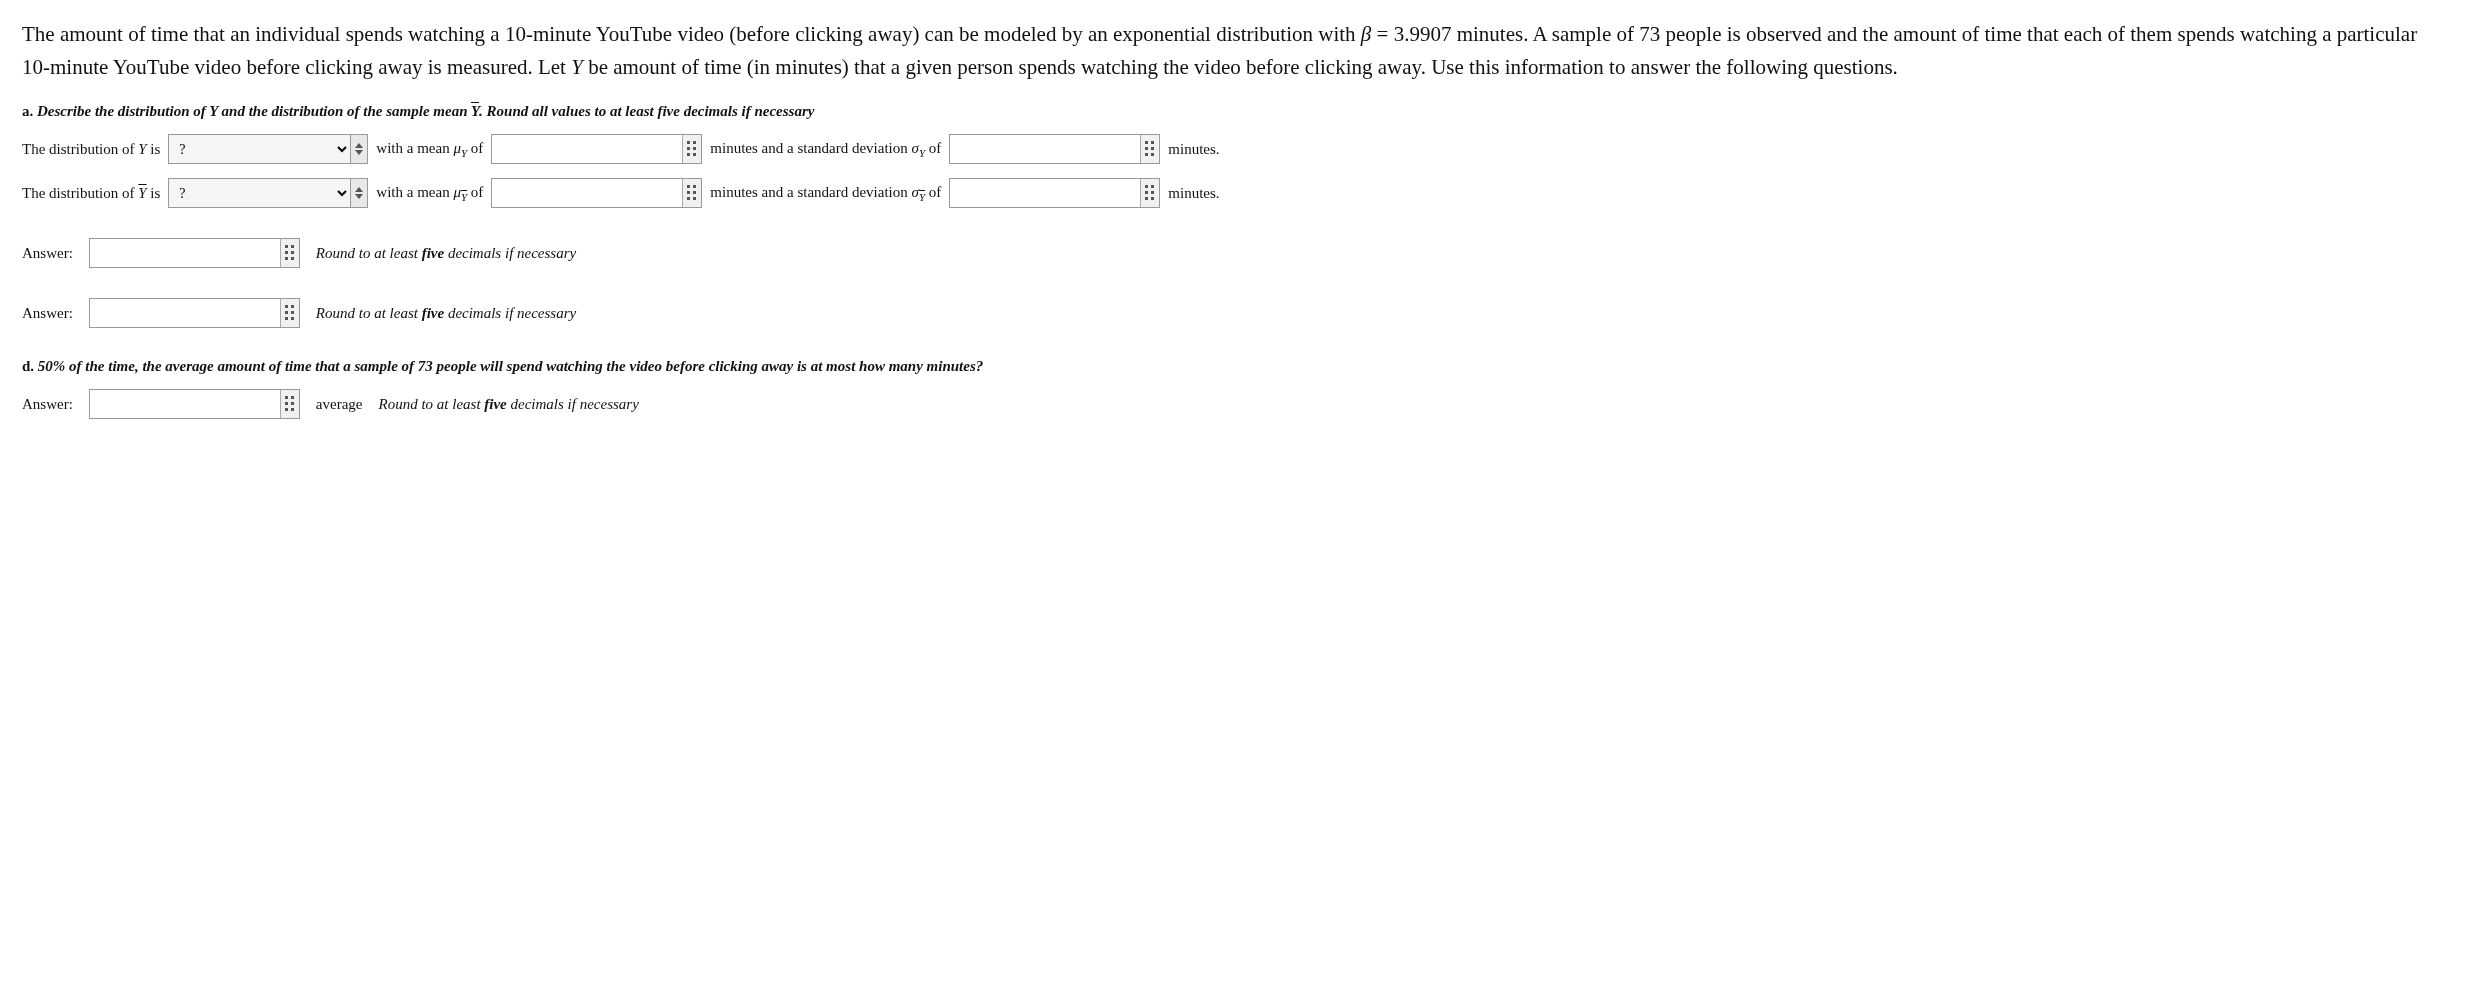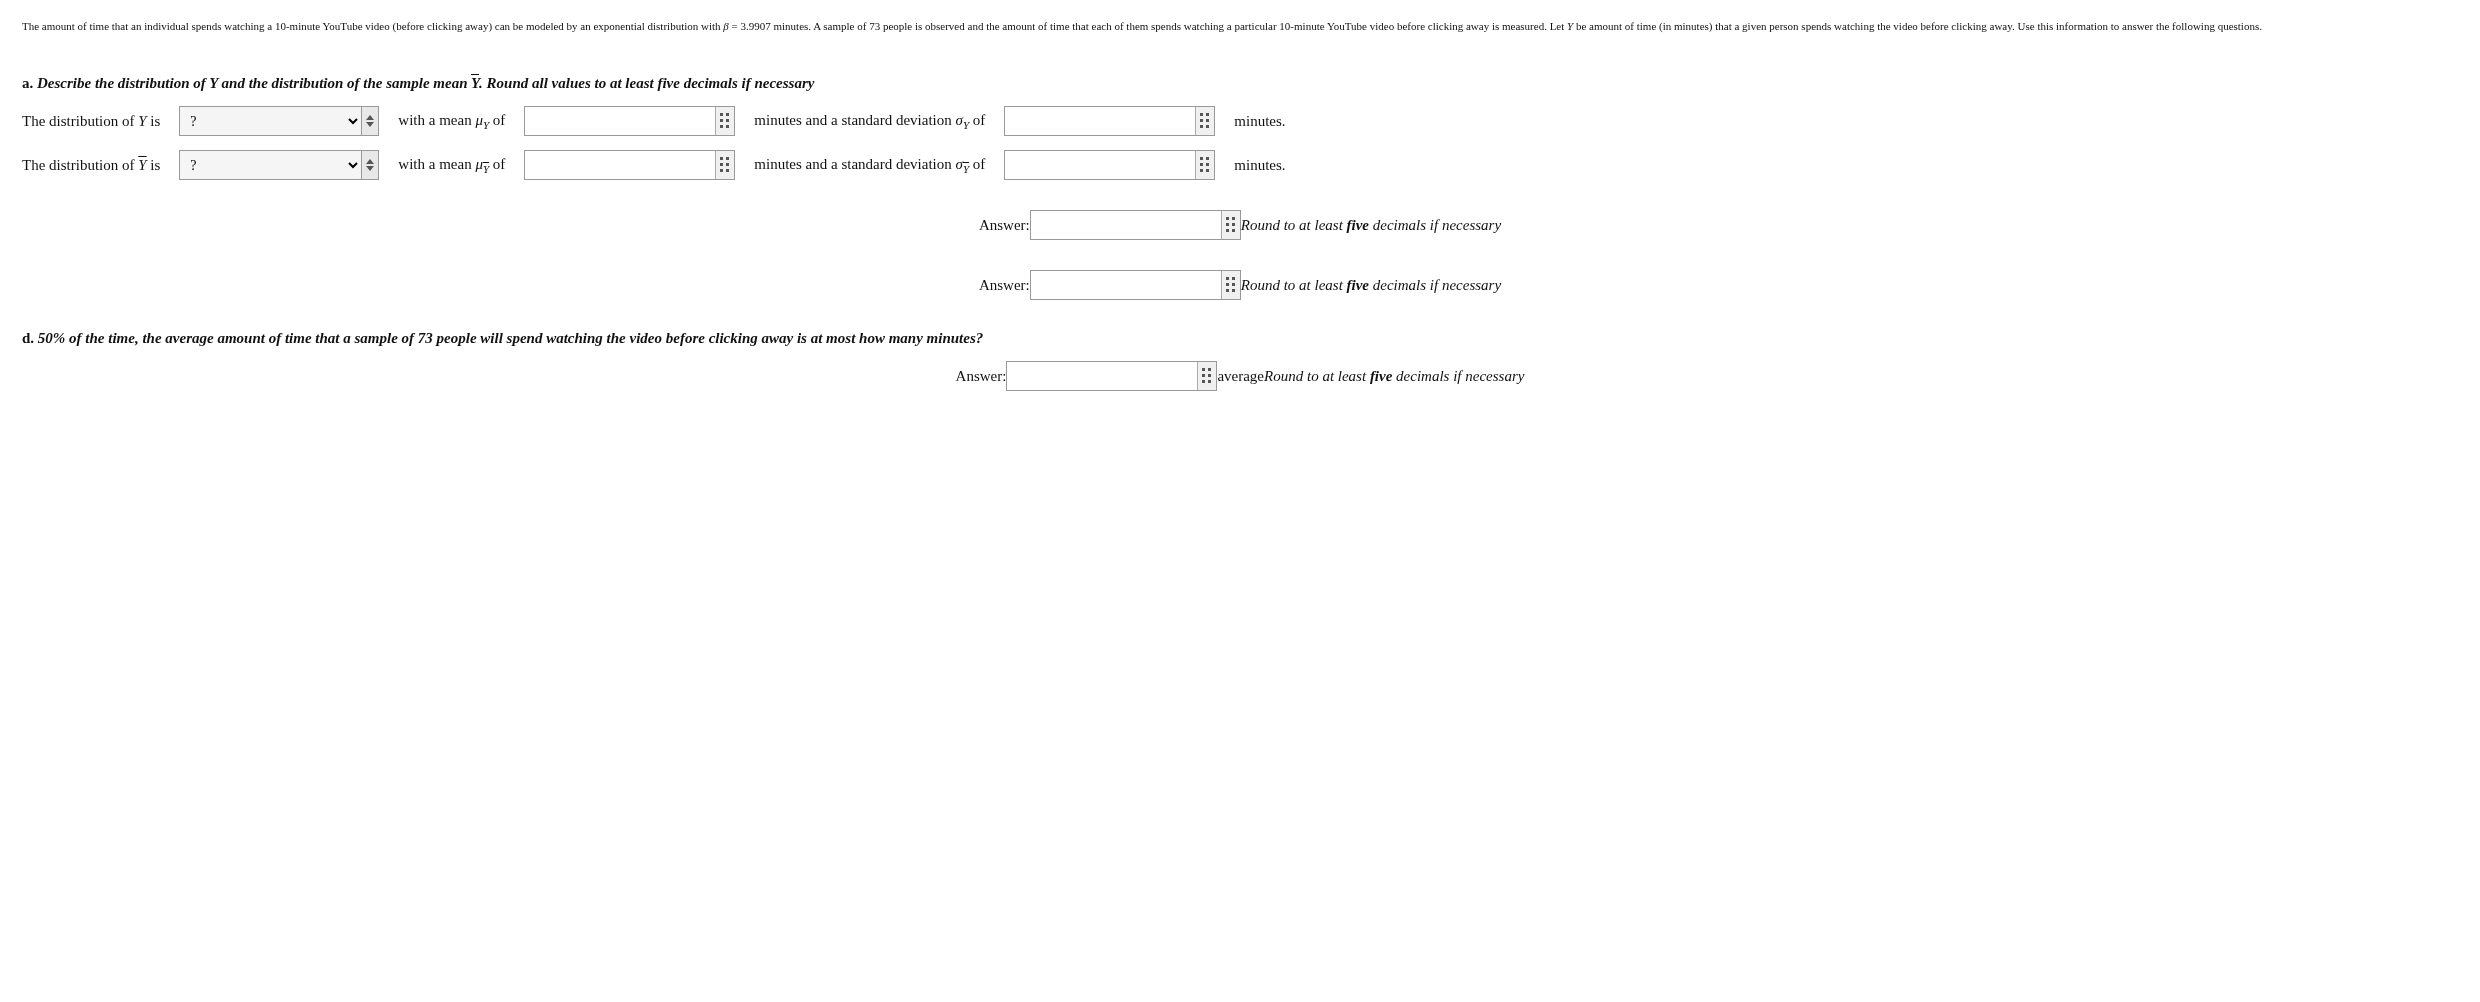--- a/index.html
+++ b/index.html
@@ -12,23 +12,23 @@
       font-family: Georgia, 'Times New Roman', serif;
       font-size: 15px;
       background: #ffffff;
       color: #111111;
       padding: 18px 22px;
       width: 2480px;
       min-height: 1002px;
     }
 
     .intro-text {
-      font-size: 11px;
+      font-size: 21px;
       line-height: 1.55;
-      margin-bottom: 40px;
+      margin-bottom: 20px;
       max-width: 2420px;
     }
 
     .section {
       margin-bottom: 30px;
     }
 
     .section-title {
       font-size: 15px;
       font-weight: bold;
@@ -37,21 +37,21 @@
     }
 
     .section-title .part-label {
       font-weight: bold;
       font-style: normal;
     }
 
     .row {
       display: flex;
       align-items: center;
-      gap: 19px;
+      gap: 8px;
       margin-bottom: 14px;
       flex-wrap: nowrap;
     }
 
     .row-label {
       font-size: 15px;
       white-space: nowrap;
     }
 
     .dropdown-wrapper {
@@ -150,23 +150,22 @@
     }
 
     .static-text {
       font-size: 15px;
       white-space: nowrap;
     }
 
     .answer-row {
       display: flex;
       align-items: center;
-      gap: 0;
+      gap: 16px;
       margin-top: 2px;
-      justify-content: center;
     }
 
     .math-italic {
       font-style: italic;
     }
 
     .bold {
       font-weight: bold;
     }
 

